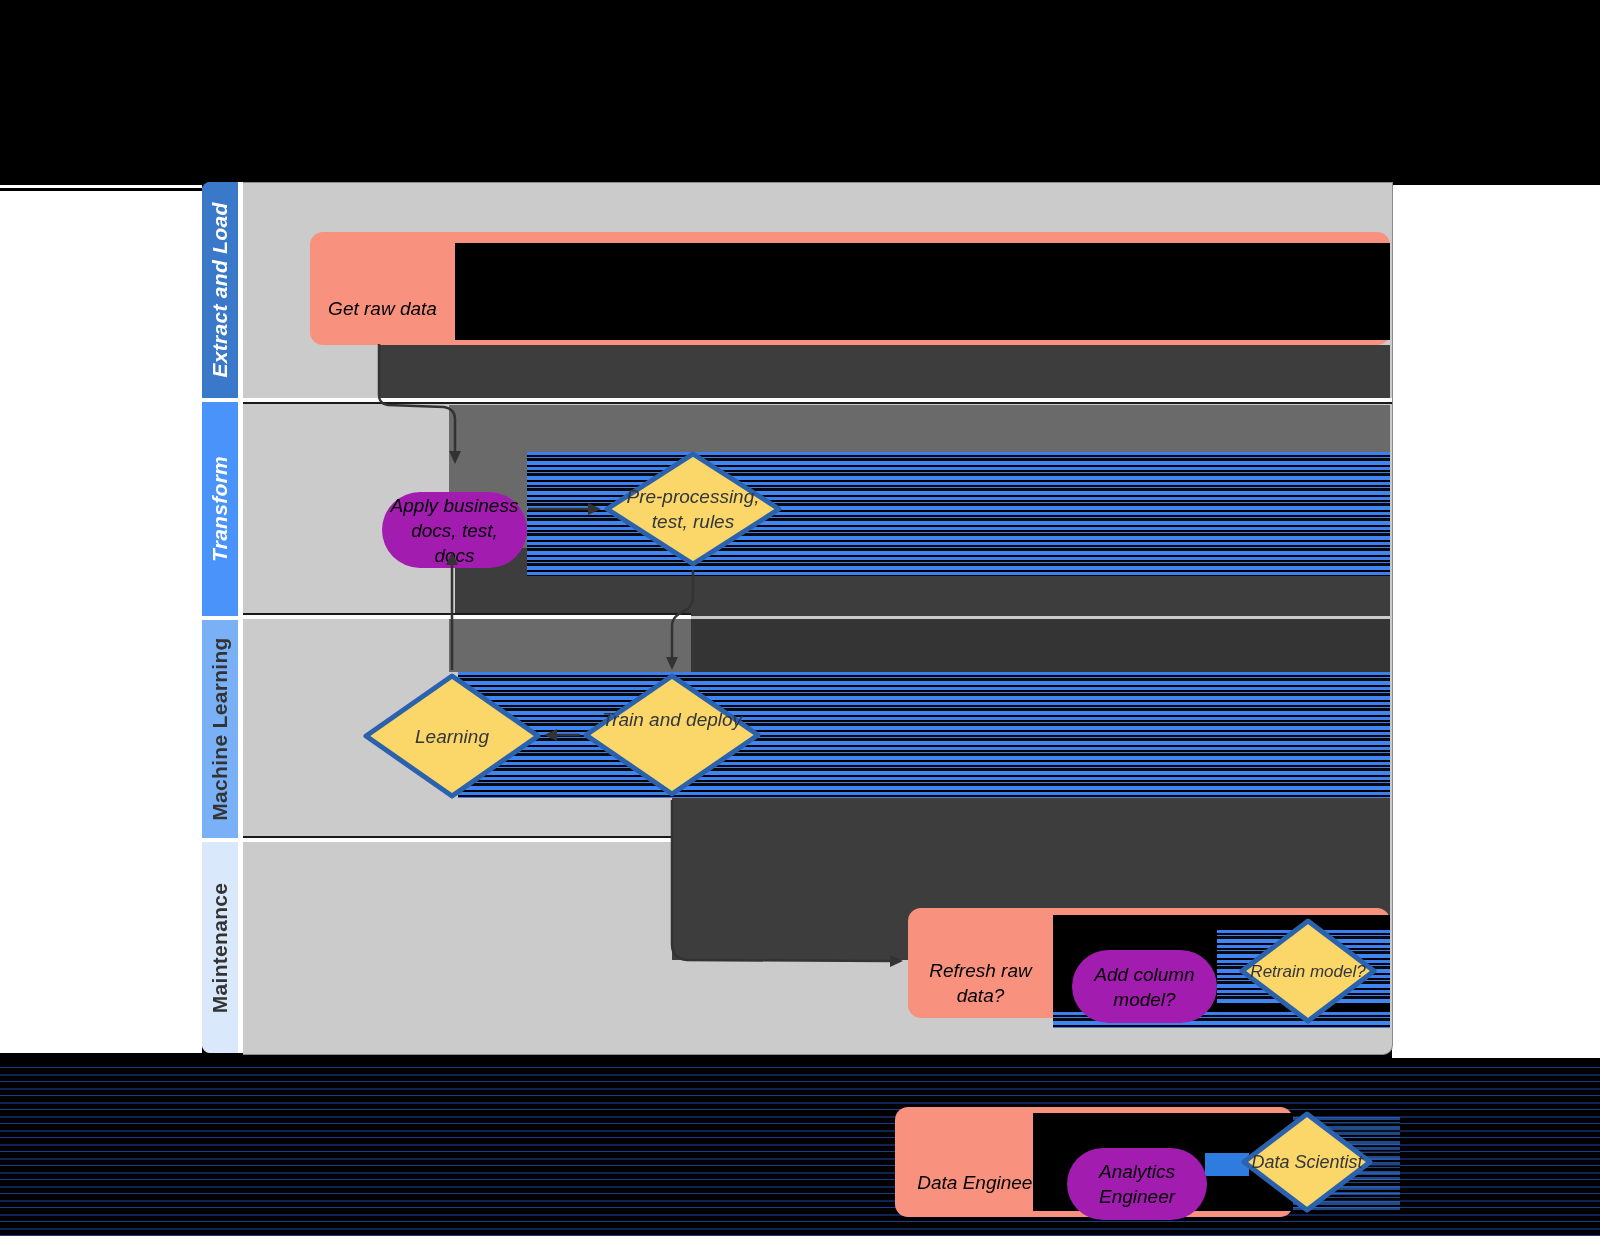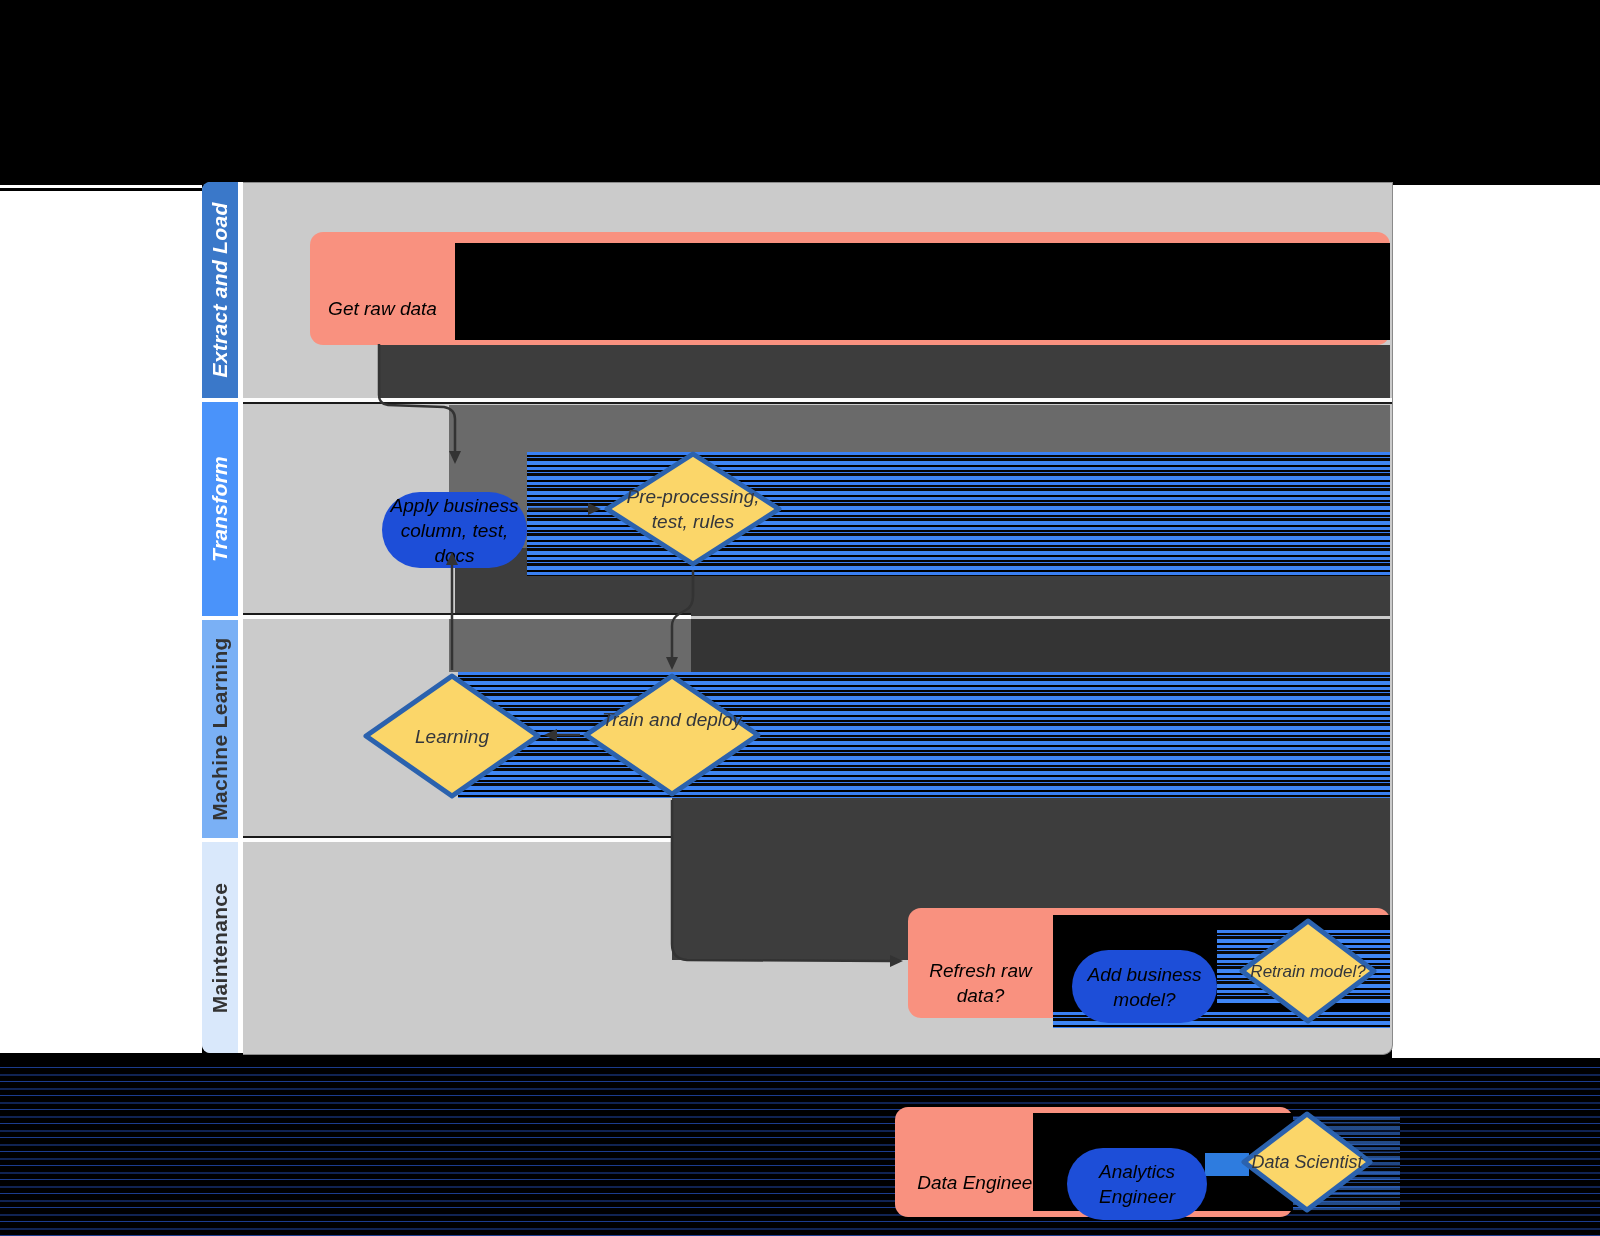--- a/index.html
+++ b/index.html
@@ -31,21 +31,21 @@
         #3a80f2 0px,#3a80f2 3px,#060606 3px,#060606 5px,
         #3a80f2 5px,#3a80f2 6px,#0a0a0a 6px,#0a0a0a 9px,
         #3f86f4 9px,#3f86f4 13px,#000 13px,#000 15px);}
   .scan-dim{background:repeating-linear-gradient(180deg,
         rgba(0,0,0,0) 0px,rgba(0,0,0,0) 5px,rgba(45,100,235,.6) 5px,rgba(45,100,235,.6) 6px,
         rgba(0,0,0,0) 6px,rgba(0,0,0,0) 12px,rgba(45,100,235,.35) 12px,rgba(45,100,235,.35) 14px);}
   
   .node-label{display:flex;align-items:center;justify-content:center;text-align:center;
               font-style:italic;font-size:19px;line-height:25px;margin-top:20px;}
   .salmon{background:#f9917f;border-radius:13px;}
-  .stadium{background:#1d4ed8;border-radius:40px;}
+  .stadium{background:#a21caf;border-radius:40px;}
   .diamond-wrap svg{display:block;}
   .diamond-text{position:absolute;left:0;top:0;width:100%;height:100%;
                 display:flex;flex-direction:column;align-items:center;justify-content:center;
                 text-align:center;font-style:italic;font-size:19px;line-height:25px;color:#33363c;}
 </style>
 </head>
 <body>
 
 <div class="abs white-margin" style="left:0;top:185px;width:202px;height:868px;"></div>
 <div class="abs" style="left:0;top:188px;width:202px;height:3px;background:#000;"></div>
@@ -96,21 +96,21 @@
 <div class="abs scan" style="left:1217px;top:930px;width:173px;height:73px;"></div>
 <div class="abs scan" style="left:1053px;top:1012px;width:337px;height:16px;"></div>
 
 <div class="abs node-label" style="left:310px;top:232px;width:145px;height:113px;">
   <span>Get raw data</span>
 </div>
 
 <div class="abs stadium node-label" style="left:382px;top:472px;width:145px;height:76px;">
   <span>
       <span style="display:block">Apply business</span>
-      <span style="display:block">column, test,</span>
+      <span style="display:block">docs, test,</span>
       <span style="display:block">docs</span>
     </span>
 </div>
 
 <div class="abs diamond-wrap" style="left:603px;top:450px;width:180px;height:118px;">
   <svg width="180" height="118" viewBox="0 0 180 118">
     <polygon points="90,4 176,59 90,114 4,59" fill="#fbd669" stroke="#2b62ae" stroke-width="5" stroke-linejoin="round"></polygon>
   </svg>
   <div class="diamond-text">
     <span>Pre-processing,</span>
@@ -138,21 +138,21 @@
 
 <div class="abs node-label" style="left:908px;top:908px;width:145px;height:110px;">
   <span>
       <span style="display:block">Refresh raw</span>
       <span style="display:block">data?</span>
     </span>
 </div>
 
 <div class="abs stadium node-label" style="left:1072px;top:930px;width:145px;height:73px;">
   <span>
-      <span style="display:block">Add business</span>
+      <span style="display:block">Add column</span>
       <span style="display:block">model?</span>
     </span>
 </div>
 
 <div class="abs diamond-wrap" style="left:1238px;top:917px;width:140px;height:108px;">
   <svg width="140" height="108" viewBox="0 0 140 108">
     <polygon points="70,4 136,54 70,104 4,54" fill="#fbd669" stroke="#2b62ae" stroke-width="5" stroke-linejoin="round"></polygon>
   </svg>
   <div class="diamond-text" style="font-size:17px;">
     <span>Retrain model?</span>

